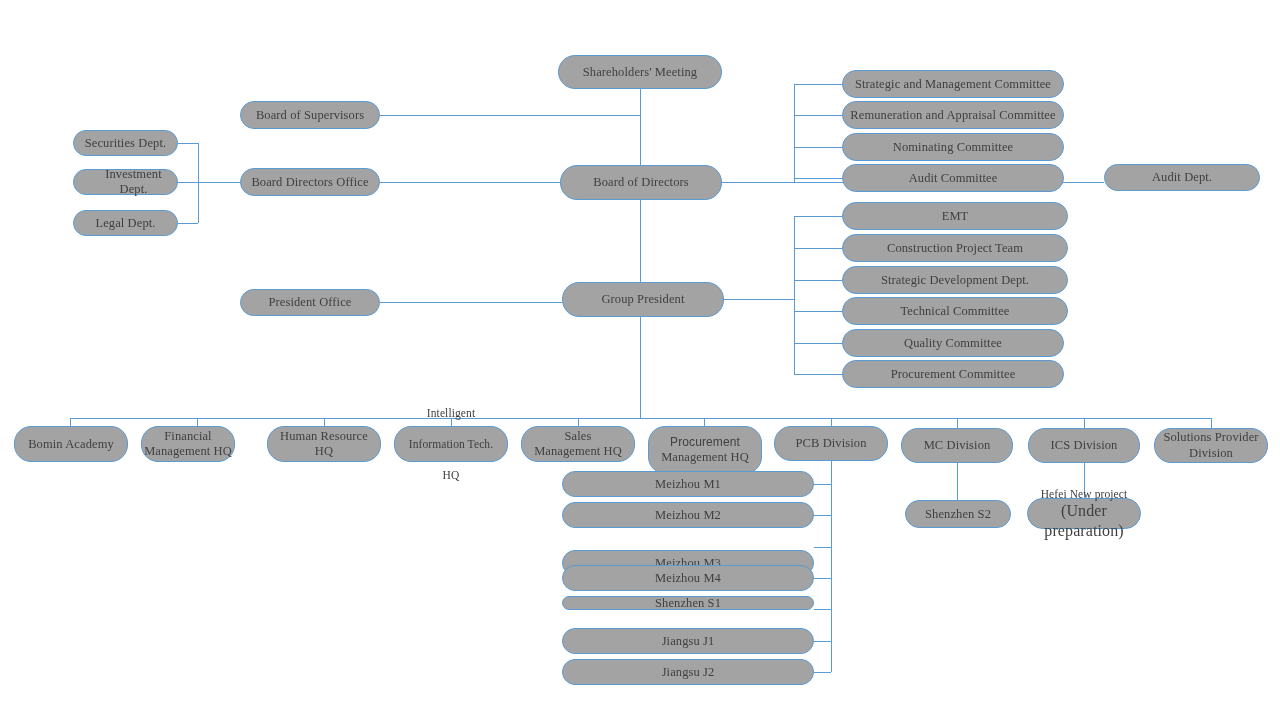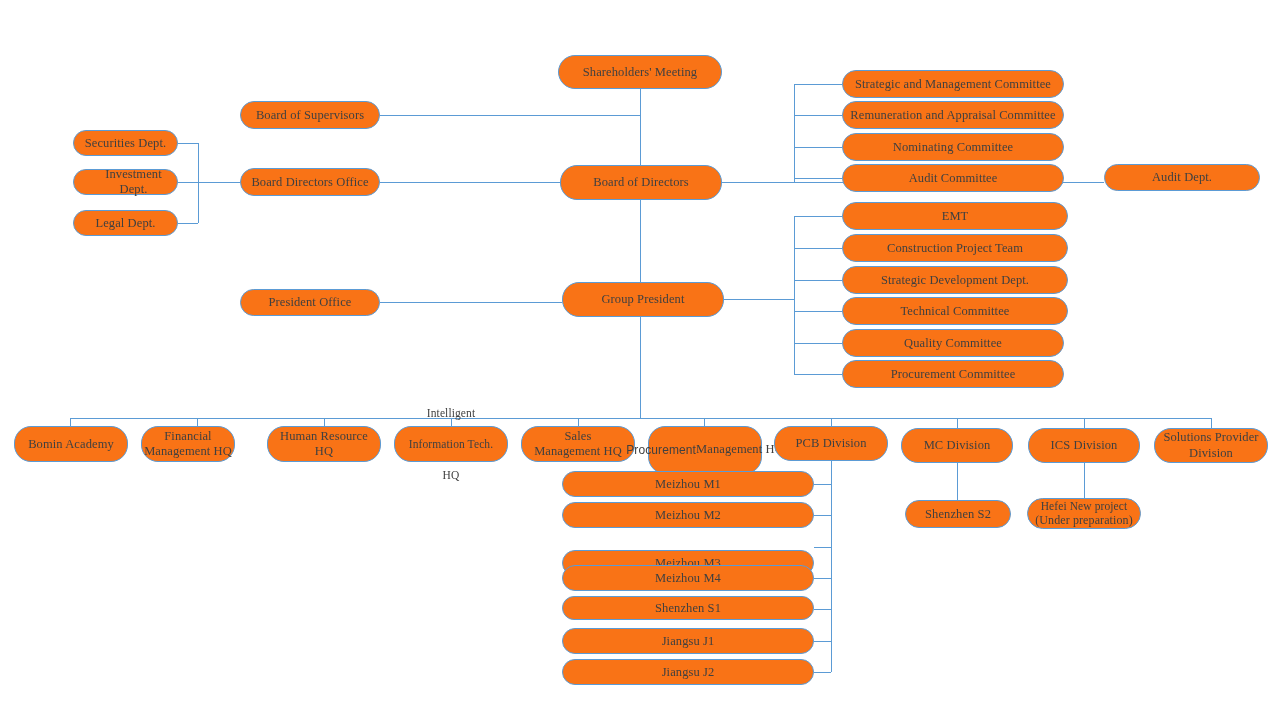--- a/index.html
+++ b/index.html
@@ -9,38 +9,38 @@
     color:#3b3b3b;
     position:relative;
   }
   #stage{position:absolute;left:0;top:0;width:1280px;height:720px;}
   svg#wires{position:absolute;left:0;top:0;width:1280px;height:720px;}
   .node{
     position:absolute;
     box-sizing:border-box;
     border:1px solid #5b9bd5;
     border-radius:17px;
-    background:#f97316;
+    background:#a3a3a3;
     display:flex;
     align-items:center;
     justify-content:center;
     text-align:center;
     font-family:"Liberation Serif", serif;
     font-size:12.5px;
     line-height:1.18;
     color:#404040;
     letter-spacing:.1px;
     padding:1px 4px;
     z-index:3;
   }
   .node.two-line{line-height:1.22;}
   .node .l1,.node .l2{display:block;white-space:nowrap;}
   .node.sans-first .l1{font-family:"Liberation Sans", sans-serif;font-size:12px;}
   .node.small{font-size:11.5px;}
-  .node .sub{display:block;font-size:12px;}
+  .node .sub{display:block;font-size:16px;}
 </style>
 </head>
 <body>
 
 <div id="stage">
 
   <svg id="wires" viewBox="0 0 1280 720" xmlns="http://www.w3.org/2000/svg">
     <g stroke="#5b9bd5" stroke-width="1" fill="none" shape-rendering="crispEdges">
 
       <path d="M640,89 L640,165"></path>
@@ -193,21 +193,21 @@
     <span class="l1">Intelligent</span>
     <span class="l2">Information Tech.</span>
     <span class="l2">HQ</span>
   </div>
 
   <div class="node two-line" style="left:521px;top:426px;width:114px;height:36px;flex-direction:column;">
     <span class="l1">Sales</span>
     <span class="l2">Management HQ</span>
   </div>
 
-  <div class="node two-line sans-first" style="left:648px;top:426px;width:114px;height:48px;flex-direction:row;">
+  <div class="node two-line sans-first" style="left:648px;top:426px;width:114px;height:48px;flex-direction:column;">
     <span class="l1">Procurement</span>
     <span class="l2">Management HQ</span>
   </div>
 
   <div class="node" style="left:774px;top:426px;width:114px;height:35px;">
     <span>PCB Division</span>
   </div>
 
   <div class="node" style="left:901px;top:428px;width:112px;height:35px;">
     <span>MC Division</span>
@@ -227,21 +227,21 @@
   </div>
   <div class="node" style="left:562px;top:502px;width:252px;height:26px;">
     <span>Meizhou M2</span>
   </div>
   <div class="node" style="left:562px;top:534px;width:252px;height:26px;margin-top:16px;">
     <span>Meizhou M3</span>
   </div>
   <div class="node" style="left:562px;top:565px;width:252px;height:26px;">
     <span>Meizhou M4</span>
   </div>
-  <div class="node" style="left:562px;top:596px;width:252px;height:24px;">
+  <div class="node" style="left:562px;top:596px;width:252px;height:14px;">
     <span>Shenzhen S1</span>
   </div>
   <div class="node" style="left:562px;top:628px;width:252px;height:26px;">
     <span>Jiangsu J1</span>
   </div>
   <div class="node" style="left:562px;top:659px;width:252px;height:26px;">
     <span>Jiangsu J2</span>
   </div>
 
   <div class="node" style="left:905px;top:500px;width:106px;height:28px;">

